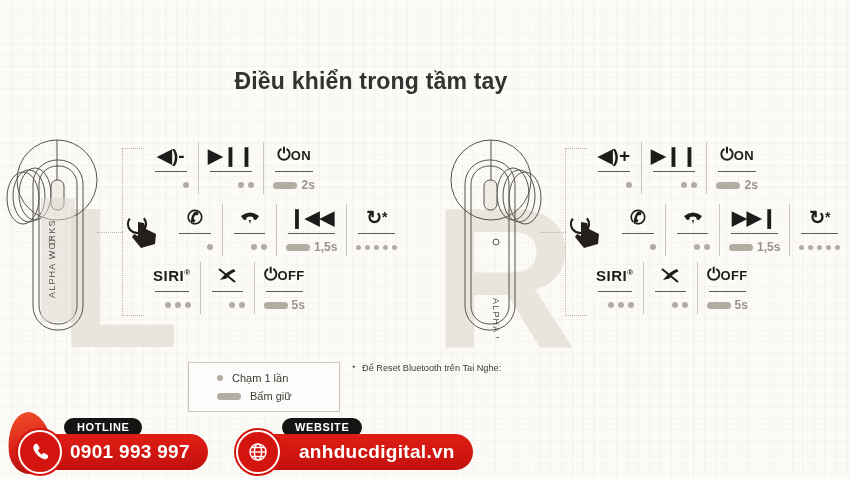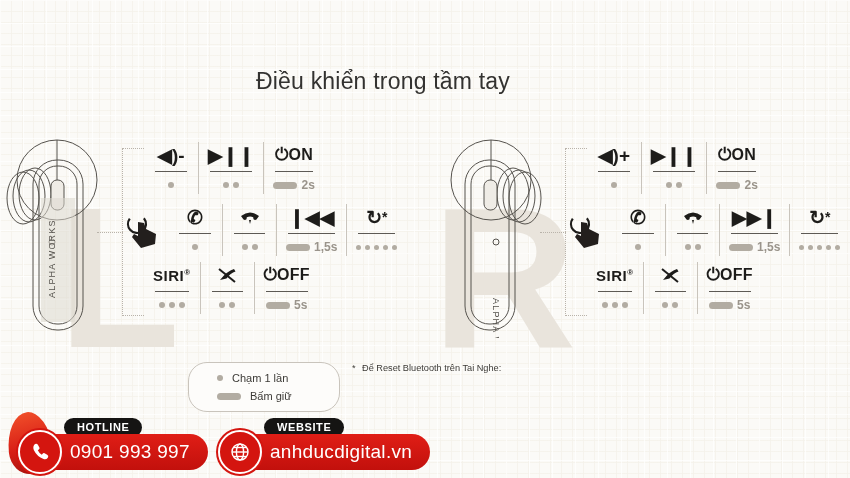--- a/index.html
+++ b/index.html
@@ -15,23 +15,23 @@
     background-image:
       linear-gradient(to right, rgba(255,255,255,.75) 1px, transparent 1px),
       linear-gradient(to bottom, rgba(255,255,255,.75) 1px, transparent 1px),
       linear-gradient(to right, rgba(245,242,236,.9) 1px, transparent 1px),
       linear-gradient(to bottom, rgba(245,242,236,.9) 1px, transparent 1px);
     background-size: 23px 23px, 23px 23px, 11px 11px, 11px 11px;
   }
 
   
   #title {
-    position: absolute; top: 68px; left: 12px; width: 742px;
+    position: absolute; top: 68px; left: 0; width: 742px;
     text-align: center;
-    font-size: 23px; font-weight: normal; color: #333230;
+    font-size: 23px; font-weight: bold; color: #333230;
     letter-spacing: .2px;
   }
 
   
   .watermark {
     position: absolute;
     font-size: 200px; font-weight: bold;
     color: #e9e4dc;
     line-height: 1;
     user-select: none;
@@ -89,42 +89,42 @@
     height: 26px;
     display: flex; align-items: center; justify-content: center;
     font-size: 19px; color: #1d1c1a; font-weight: bold;
     white-space: nowrap;
   }
   .rule {
     height: 1px; background: #5d5a55; margin: 3px 2px 0 2px;
   }
   .meta {
     height: 18px; margin-top: 4px;
-    display: flex; align-items: center; justify-content: center;
+    display: flex; align-items: center; justify-content: flex-end;
     gap: 4px;
   }
   .dot { width: 6px; height: 6px; border-radius: 50%; background: #b2aca2; }
   .dot.sm { width: 5px; height: 5px; }
   .holdbar {
     width: 24px; height: 7px; border-radius: 4px; background: #b2aca2;
   }
   .holdtxt { font-size: 12px; color: #9a948b; font-weight: bold; }
 
   .siri {
     font-size: 15px; font-weight: bold; letter-spacing: .5px; color: #1d1c1a;
   }
   .siri sup { font-size: 8px; }
-  .onoff { font-size: 16px; font-weight: bold; color: #1d1c1a; letter-spacing: .3px; }
+  .onoff { font-size: 13px; font-weight: bold; color: #1d1c1a; letter-spacing: .3px; }
   .ast { font-size: 14px; vertical-align: super; }
 
   
   #legend {
     position: absolute; left: 188px; top: 362px;
     width: 152px; height: 50px;
-    border: 1px solid #c9c4bc; border-radius: 19px;
+    border: 1px solid #c9c4bc; border-radius: 0;
     background: #fdfcfa;
     display: flex; flex-direction: column;
     justify-content: center; gap: 6px;
     padding-left: 28px;
   }
   .legend-row { display: flex; align-items: center; gap: 9px; }
   .legend-label { font-size: 11px; color: #3c3a36; }
 
   
   #footnote {
@@ -138,36 +138,36 @@
   #footer { position: absolute; left: 0; bottom: 0; width: 696px; height: 68px; }
   .flame {
     position: absolute; left: 8px; bottom: 4px;
     width: 44px; height: 62px;
     background: linear-gradient(170deg, #f2522b 0%, #d81f16 55%, #a40f0c 100%);
     border-radius: 50% 50% 46% 46% / 62% 62% 38% 38%;
     transform: rotate(-6deg);
   }
   .badge-group { position: absolute; bottom: 8px; }
   #hotline-group { left: 22px; }
-  #website-group { left: 222px; }
+  #website-group { left: 240px; padding-left: 11px; }
 
   .cap {
     position: absolute; top: -16px; left: 42px;
     background: #151413; color: #fff;
     font-size: 11px; font-weight: bold; letter-spacing: .6px;
     padding: 3px 13px 4px 13px; border-radius: 10px;
     z-index: 1;
   }
   .pill {
     position: relative;
     height: 36px; border-radius: 18px;
     background: linear-gradient(180deg,#e01e16 0%, #c2100c 100%);
     display: flex; align-items: center;
     padding-left: 48px; padding-right: 18px;
-    color: #fff; font-size: 19px; font-weight: normal; letter-spacing: .3px;
+    color: #fff; font-size: 19px; font-weight: bold; letter-spacing: .3px;
     z-index: 2;
   }
   .circle-icon {
     position: absolute; left: -4px; top: -4px;
     width: 44px; height: 44px; border-radius: 50%;
     background: #d4150f;
     border: 2px solid #fff;
     display: flex; align-items: center; justify-content: center;
     color: #fff;
     box-shadow: 0 0 0 2px #d4150f;

